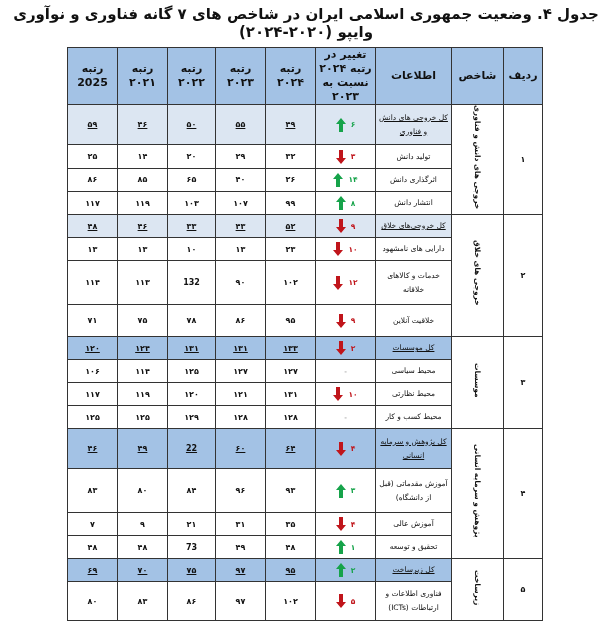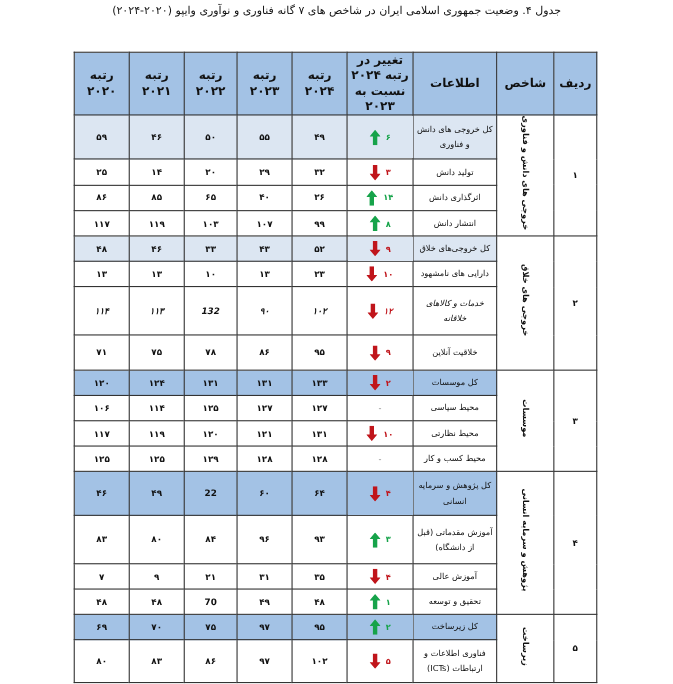--- a/index.html
+++ b/index.html
@@ -1,25 +1,25 @@
 <!DOCTYPE html>
 <html><head>
 <meta charset="utf-8">
 <style>
   html, body { margin: 0; padding: 0; background: #ffffff; }
   body { width: 612px; height: 622px; position: relative; overflow: hidden;
          font-family: "DejaVu Sans", sans-serif; color: #111; }
   .title { position: absolute; top: 5px; left: 0; width: 612px; text-align: center;
-           direction: rtl; font-size: 10px; font-weight: normal; letter-spacing: -0.2px; }
+           direction: rtl; font-size: 15px; font-weight: bold; letter-spacing: -0.2px; }
   table { position: absolute; top: 47px; left: 67px; width: 475px;
           border-collapse: collapse; direction: rtl; table-layout: fixed; }
   td, th { border: 1px solid #333; text-align: center; vertical-align: middle;
            font-size: 7.5px; padding: 0 2px; line-height: 15px; }
   th { background: #a3c2e5; font-weight: bold; font-size: 11px; height: 56px; line-height: 14px; }
-  tr.total td.hl { background: #dce6f2; }
+  tr.total td.hl { background: #dce6f2; text-decoration: underline; }
   tr.total.blue td.hl { background: #a3c2e5; }
   td.num { font-weight: bold; font-size: 8px; }
   td.sub { font-size: 7.5px; line-height: 14px; }
   td.cat { background: #fff; }
   td.cat .vtext { writing-mode: vertical-rl; display: inline-block; font-weight: bold;
                   font-size: 7.5px; white-space: nowrap; }
   td.idx { font-size: 8px; font-weight: bold; }
   td.chg { position: relative; }
   .chg-inner { display: inline-flex; align-items: center; gap: 5px; direction: rtl; }
   .chg-val { font-size: 7.5px; font-weight: bold; }
@@ -48,21 +48,21 @@
   <thead>
     <tr>
       <th>ردیف</th>
       <th>شاخص</th>
       <th>اطلاعات</th>
       <th>تغییر در رتبه ۲۰۲۴ نسبت به ۲۰۲۳</th>
       <th>رتبه ۲۰۲۴</th>
       <th>رتبه ۲۰۲۳</th>
       <th>رتبه ۲۰۲۲</th>
       <th>رتبه ۲۰۲۱</th>
-      <th>رتبه ۲۰۲۰</th>
+      <th>رتبه 2025</th>
     </tr>
   </thead>
   <tbody id="tbody">
       <tr class="total" style="height: 40px;">
         <td class="idx" rowspan="4">۱</td>
         <td class="cat" rowspan="4"><span class="vtext">خروجی های دانش و فناوری</span></td>
         <td class="sub hl">کل خروجی های دانش و فناوری</td>
         <td class="chg hl"><span class="chg-inner up">
             <span class="chg-val">۶</span>
             <span class="arrow"><svg viewBox="0 0 10 14" width="10" height="14">
@@ -140,21 +140,21 @@
             <span class="arrow"><svg viewBox="0 0 10 14" width="10" height="14">
                 <polygon points="3,0 7,0 7,8 10,8 5,14 0,8 3,8" fill="#c0151b"></polygon>
               </svg></span>
           </span></td>
         <td class="num">۲۳</td>
         <td class="num">۱۳</td>
         <td class="num">۱۰</td>
         <td class="num">۱۳</td>
         <td class="num">۱۳</td>
       </tr>
-      <tr style="height: 44px; font-style: italic;">
+      <tr style="height: 44px;">
         <td class="sub">خدمات و کالاهای خلاقانه</td>
         <td class="chg"><span class="chg-inner down">
             <span class="chg-val">۱۲</span>
             <span class="arrow"><svg viewBox="0 0 10 14" width="10" height="14">
                 <polygon points="3,0 7,0 7,8 10,8 5,14 0,8 3,8" fill="#c0151b"></polygon>
               </svg></span>
           </span></td>
         <td class="num">۱۰۲</td>
         <td class="num">۹۰</td>
         <td class="num">132</td>
@@ -274,21 +274,21 @@
       <tr style="height: 23px;">
         <td class="sub">تحقیق و توسعه</td>
         <td class="chg"><span class="chg-inner up">
             <span class="chg-val">۱</span>
             <span class="arrow"><svg viewBox="0 0 10 14" width="10" height="14">
                 <polygon points="5,0 10,6 7,6 7,14 3,14 3,6 0,6" fill="#16a34a"></polygon>
               </svg></span>
           </span></td>
         <td class="num">۴۸</td>
         <td class="num">۴۹</td>
-        <td class="num">70</td>
+        <td class="num">73</td>
         <td class="num">۴۸</td>
         <td class="num">۴۸</td>
       </tr>
       <tr class="total blue" style="height: 23px;">
         <td class="idx" rowspan="2">۵</td>
         <td class="cat" rowspan="2"><span class="vtext">زیرساخت</span></td>
         <td class="sub hl">کل زیرساخت</td>
         <td class="chg hl"><span class="chg-inner up">
             <span class="chg-val">۲</span>
             <span class="arrow"><svg viewBox="0 0 10 14" width="10" height="14">

